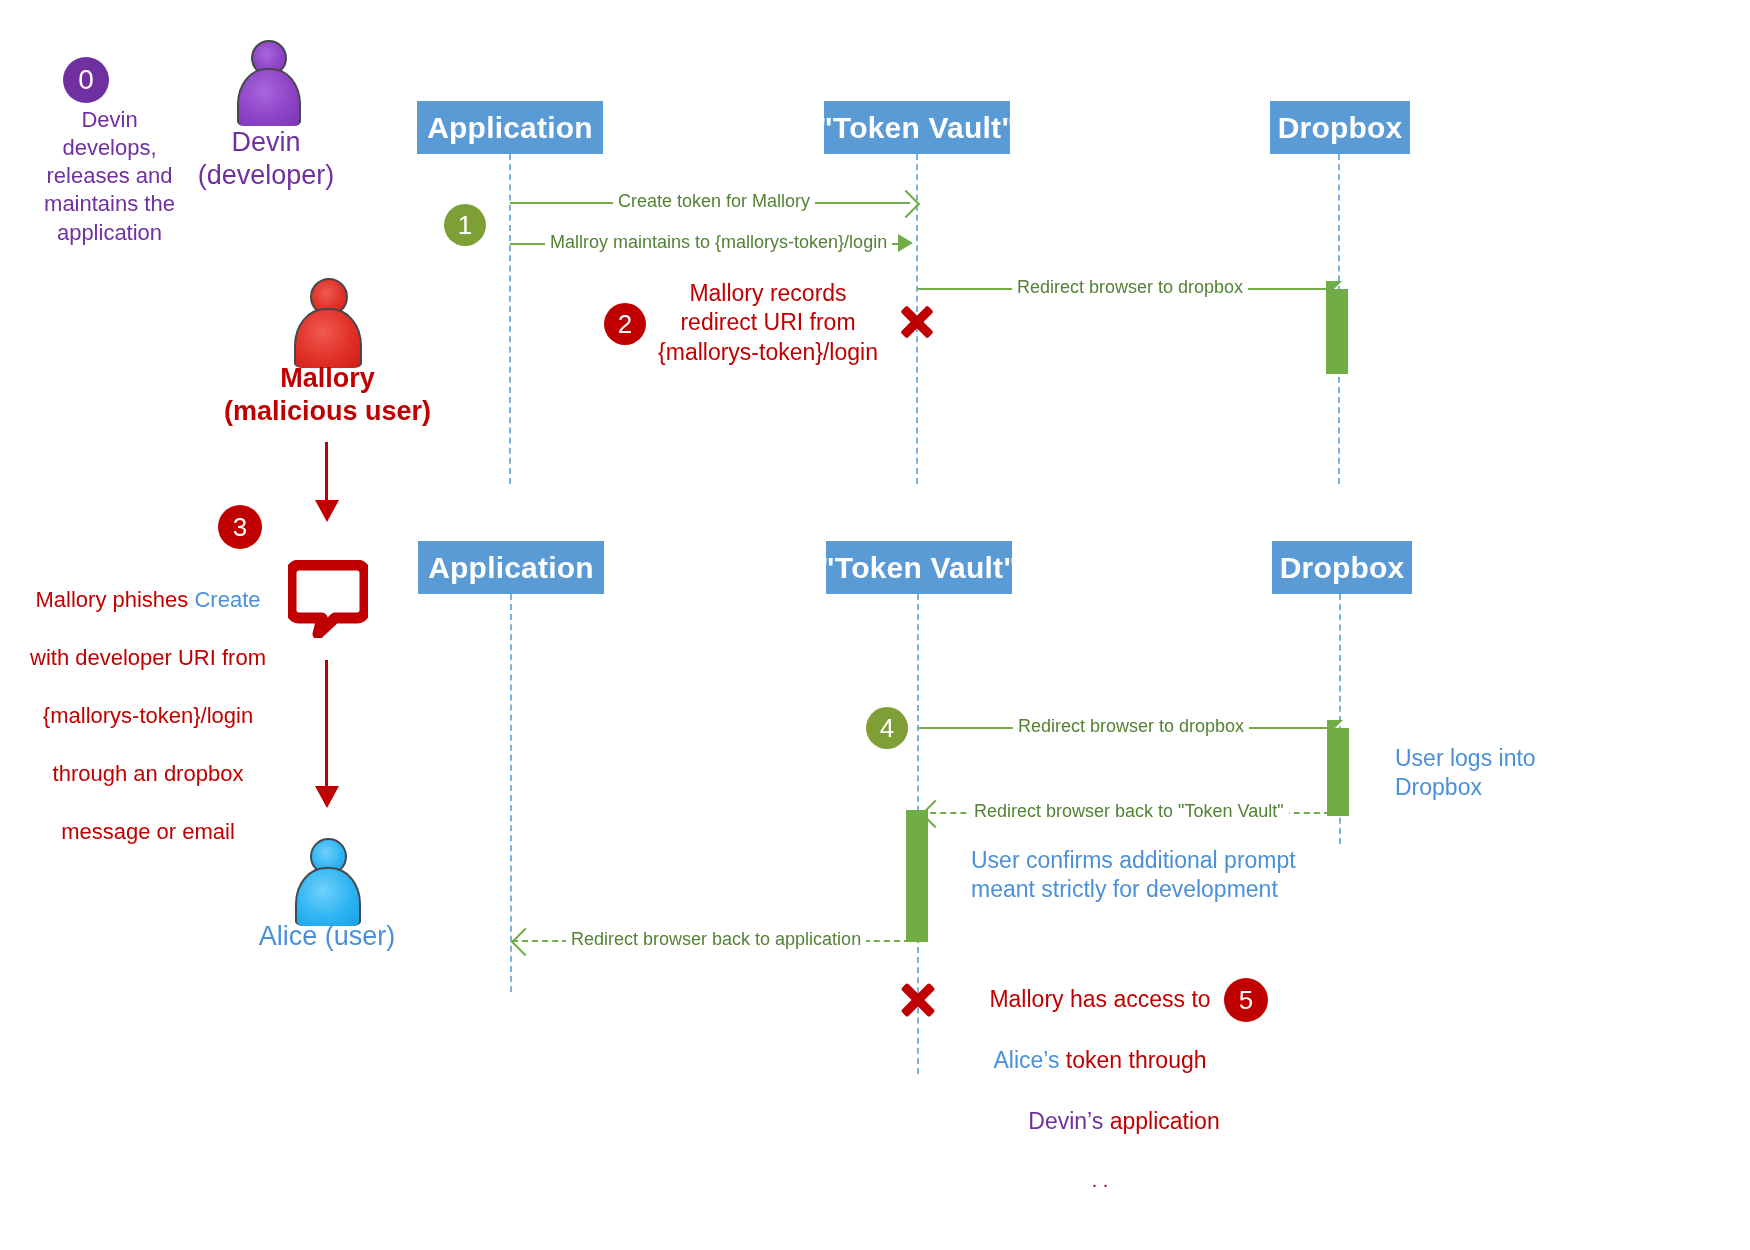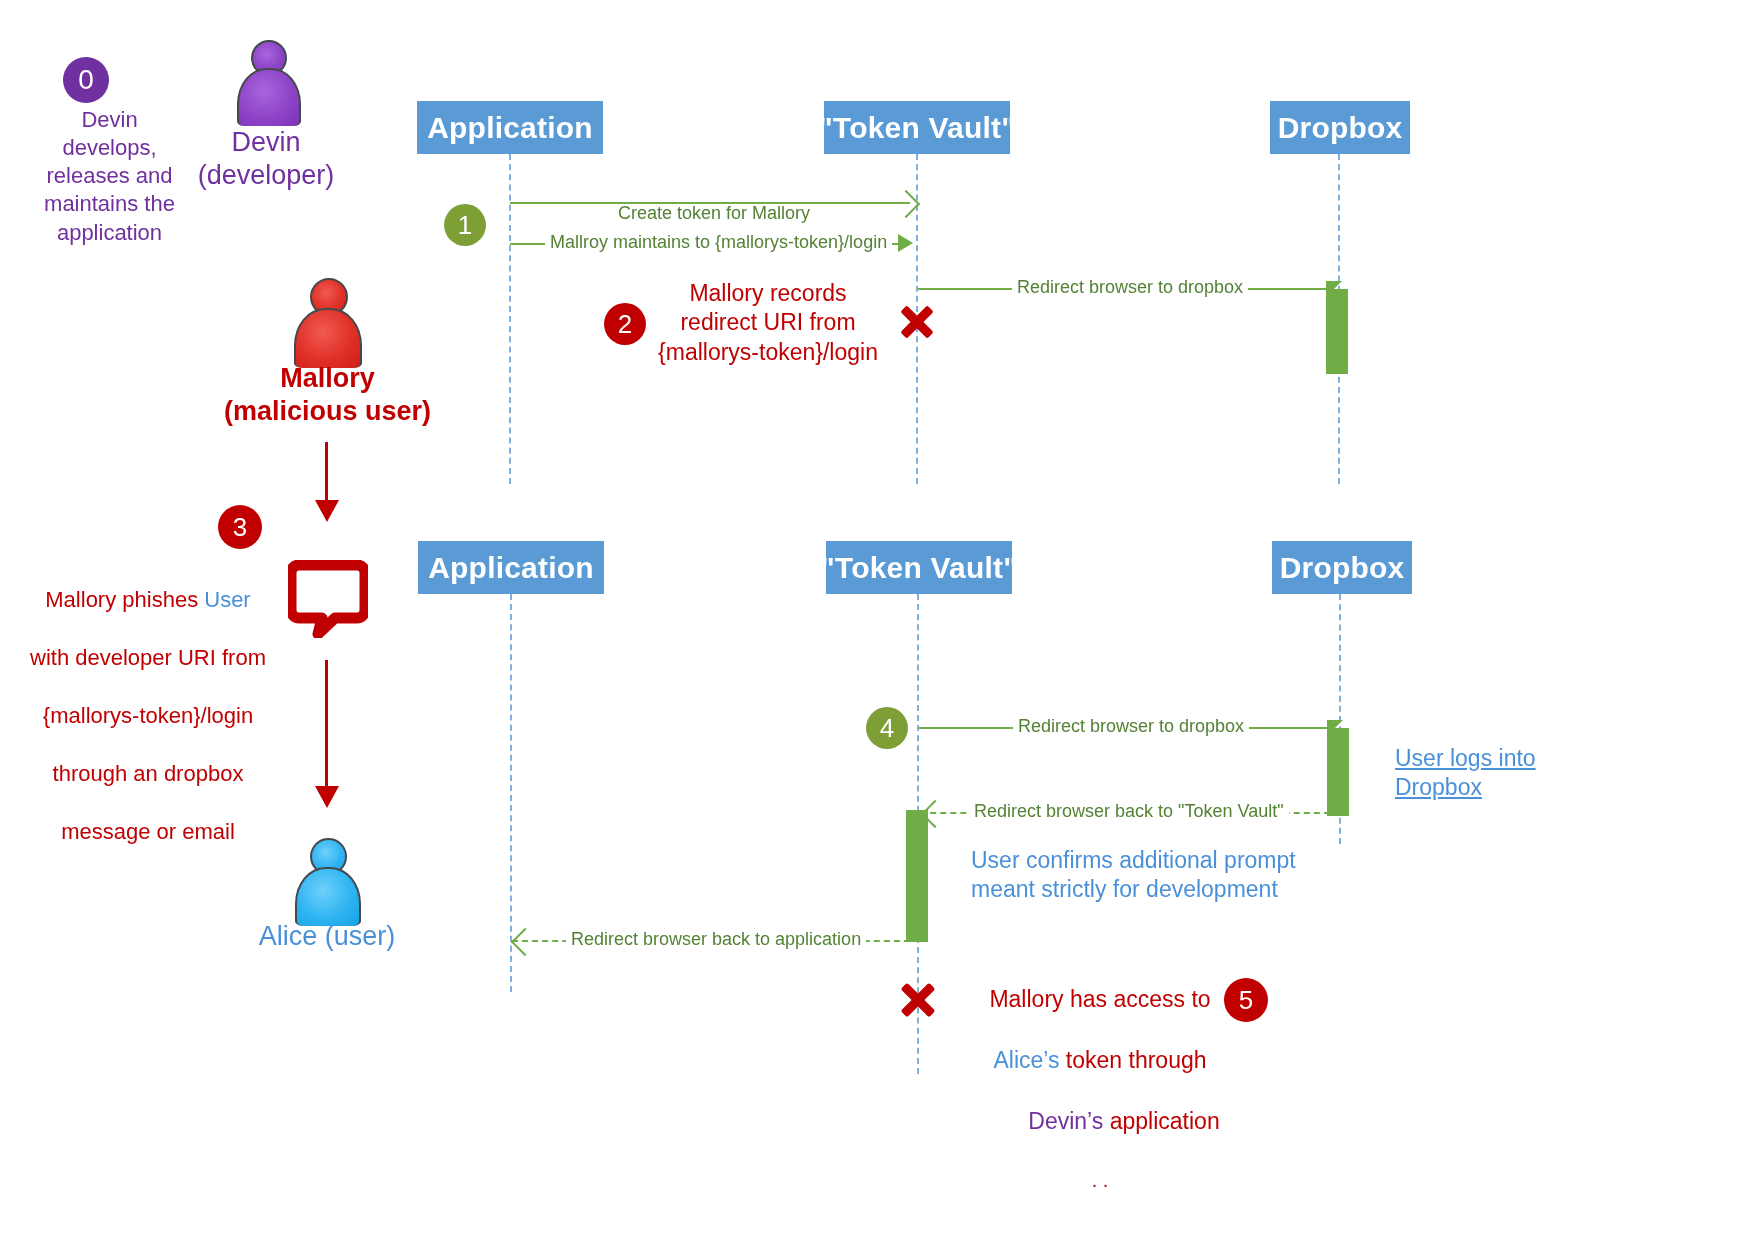--- a/index.html
+++ b/index.html
@@ -139,21 +139,21 @@
   </div>
   <div class="actor-label" style="left:215px;top:362px;width:225px;color:#C00000;font-size:27px;font-weight:bold;">Mallory
 (malicious user)</div>
 
   <div class="redshaft" style="left:325px;top:442px;height:62px;"></div>
   <div class="redhead" style="left:315px;top:500px;"></div>
 
   <div class="abs badge red" style="left:218px;top:505px;width:44px;height:44px;font-size:26px;">3</div>
 
   <div class="abs note red" style="left:18px;top:556px;width:260px;text-align:center;font-size:22px;line-height:1.32;">
-    <div><span>Mallory phishes </span><span class="c-blue">User</span></div>
+    <div><span>Mallory phishes </span><span class="c-blue">Create</span></div>
     <div>with developer URI from</div>
     <div>{mallorys-token}/login</div>
     <div>through an dropbox</div>
     <div>message or email</div>
   </div>
 
   <div class="bubble" style="left:288px;top:560px;width:80px;height:78px;">
     <svg width="80" height="78" viewBox="0 0 80 78">
       <path d="M11 5 H69 a8 8 0 0 1 8 8 V50 a8 8 0 0 1 -8 8 H47 L30 74 L34 58 H11 a8 8 0 0 1 -8 -8 V13 a8 8 0 0 1 8 -8 Z" fill="none" stroke="#C00000" stroke-width="11" stroke-linejoin="round"></path>
     </svg>
@@ -172,21 +172,21 @@
   <div class="abs pbox" style="left:824px;top:101px;width:186px;height:53px;">"Token Vault"</div>
   <div class="abs pbox" style="left:1270px;top:101px;width:140px;height:53px;">Dropbox</div>
 
   <div class="abs lifeline" style="left:509px;top:154px;height:330px;"></div>
   <div class="abs lifeline" style="left:916px;top:154px;height:330px;"></div>
   <div class="abs lifeline" style="left:1338px;top:154px;height:330px;"></div>
 
   <div class="abs badge olive" style="left:444px;top:204px;width:42px;height:42px;font-size:26px;">1</div>
 
   <div class="abs msgline" style="left:510px;top:202px;width:400px;"></div>
-  <div class="abs msglabel" style="left:613px;top:192px;margin-top:12px;">Create token for Mallory</div>
+  <div class="abs msglabel" style="left:613px;top:192px;">Create token for Mallory</div>
   <div class="abs arrowhead-open" style="left:896px;top:194px;"></div>
 
   <div class="abs msgline" style="left:510px;top:243px;width:400px;"></div>
   <div class="abs msglabel" style="left:545px;top:233px;">Mallroy maintains to {mallorys-token}/login</div>
   <div class="abs arrowhead-solid" style="left:898px;top:234px;"></div>
 
   <div class="abs badge red" style="left:604px;top:303px;width:42px;height:42px;font-size:26px;">2</div>
   <div class="abs note red" style="left:652px;top:279px;width:232px;text-align:center;font-size:23px;">Mallory records
 redirect URI from
 {mallorys-token}/login</div>
@@ -211,21 +211,21 @@
   <div class="abs lifeline" style="left:1339px;top:594px;height:250px;"></div>
 
   <div class="abs badge olive" style="left:866px;top:707px;width:42px;height:42px;font-size:26px;">4</div>
 
   <div class="abs msgline" style="left:919px;top:727px;width:412px;"></div>
   <div class="abs msglabel" style="left:1013px;top:717px;">Redirect browser to dropbox</div>
 
   <div class="abs act-head" style="left:1327px;top:720px;"></div>
   <div class="abs activation" style="left:1327px;top:728px;width:22px;height:88px;"></div>
 
-  <div class="abs note blue" style="left:1395px;top:744px;width:240px;font-size:23px;text-decoration:underline;">User logs into
+  <div class="abs note blue" style="left:1395px;top:744px;width:240px;font-size:23px;">User logs into
 Dropbox</div>
 
   <div class="abs msgline dash" style="left:920px;top:812px;width:410px;"></div>
   <div class="abs msglabel" style="left:969px;top:802px;">Redirect browser back to "Token Vault"</div>
   <div class="abs arrowhead-open left" style="left:925px;top:804px;"></div>
 
   <div class="abs activation" style="left:906px;top:810px;width:22px;height:132px;"></div>
 
   <div class="abs note blue" style="left:971px;top:846px;width:340px;font-size:23px;">User confirms additional prompt
 meant strictly for development</div>

